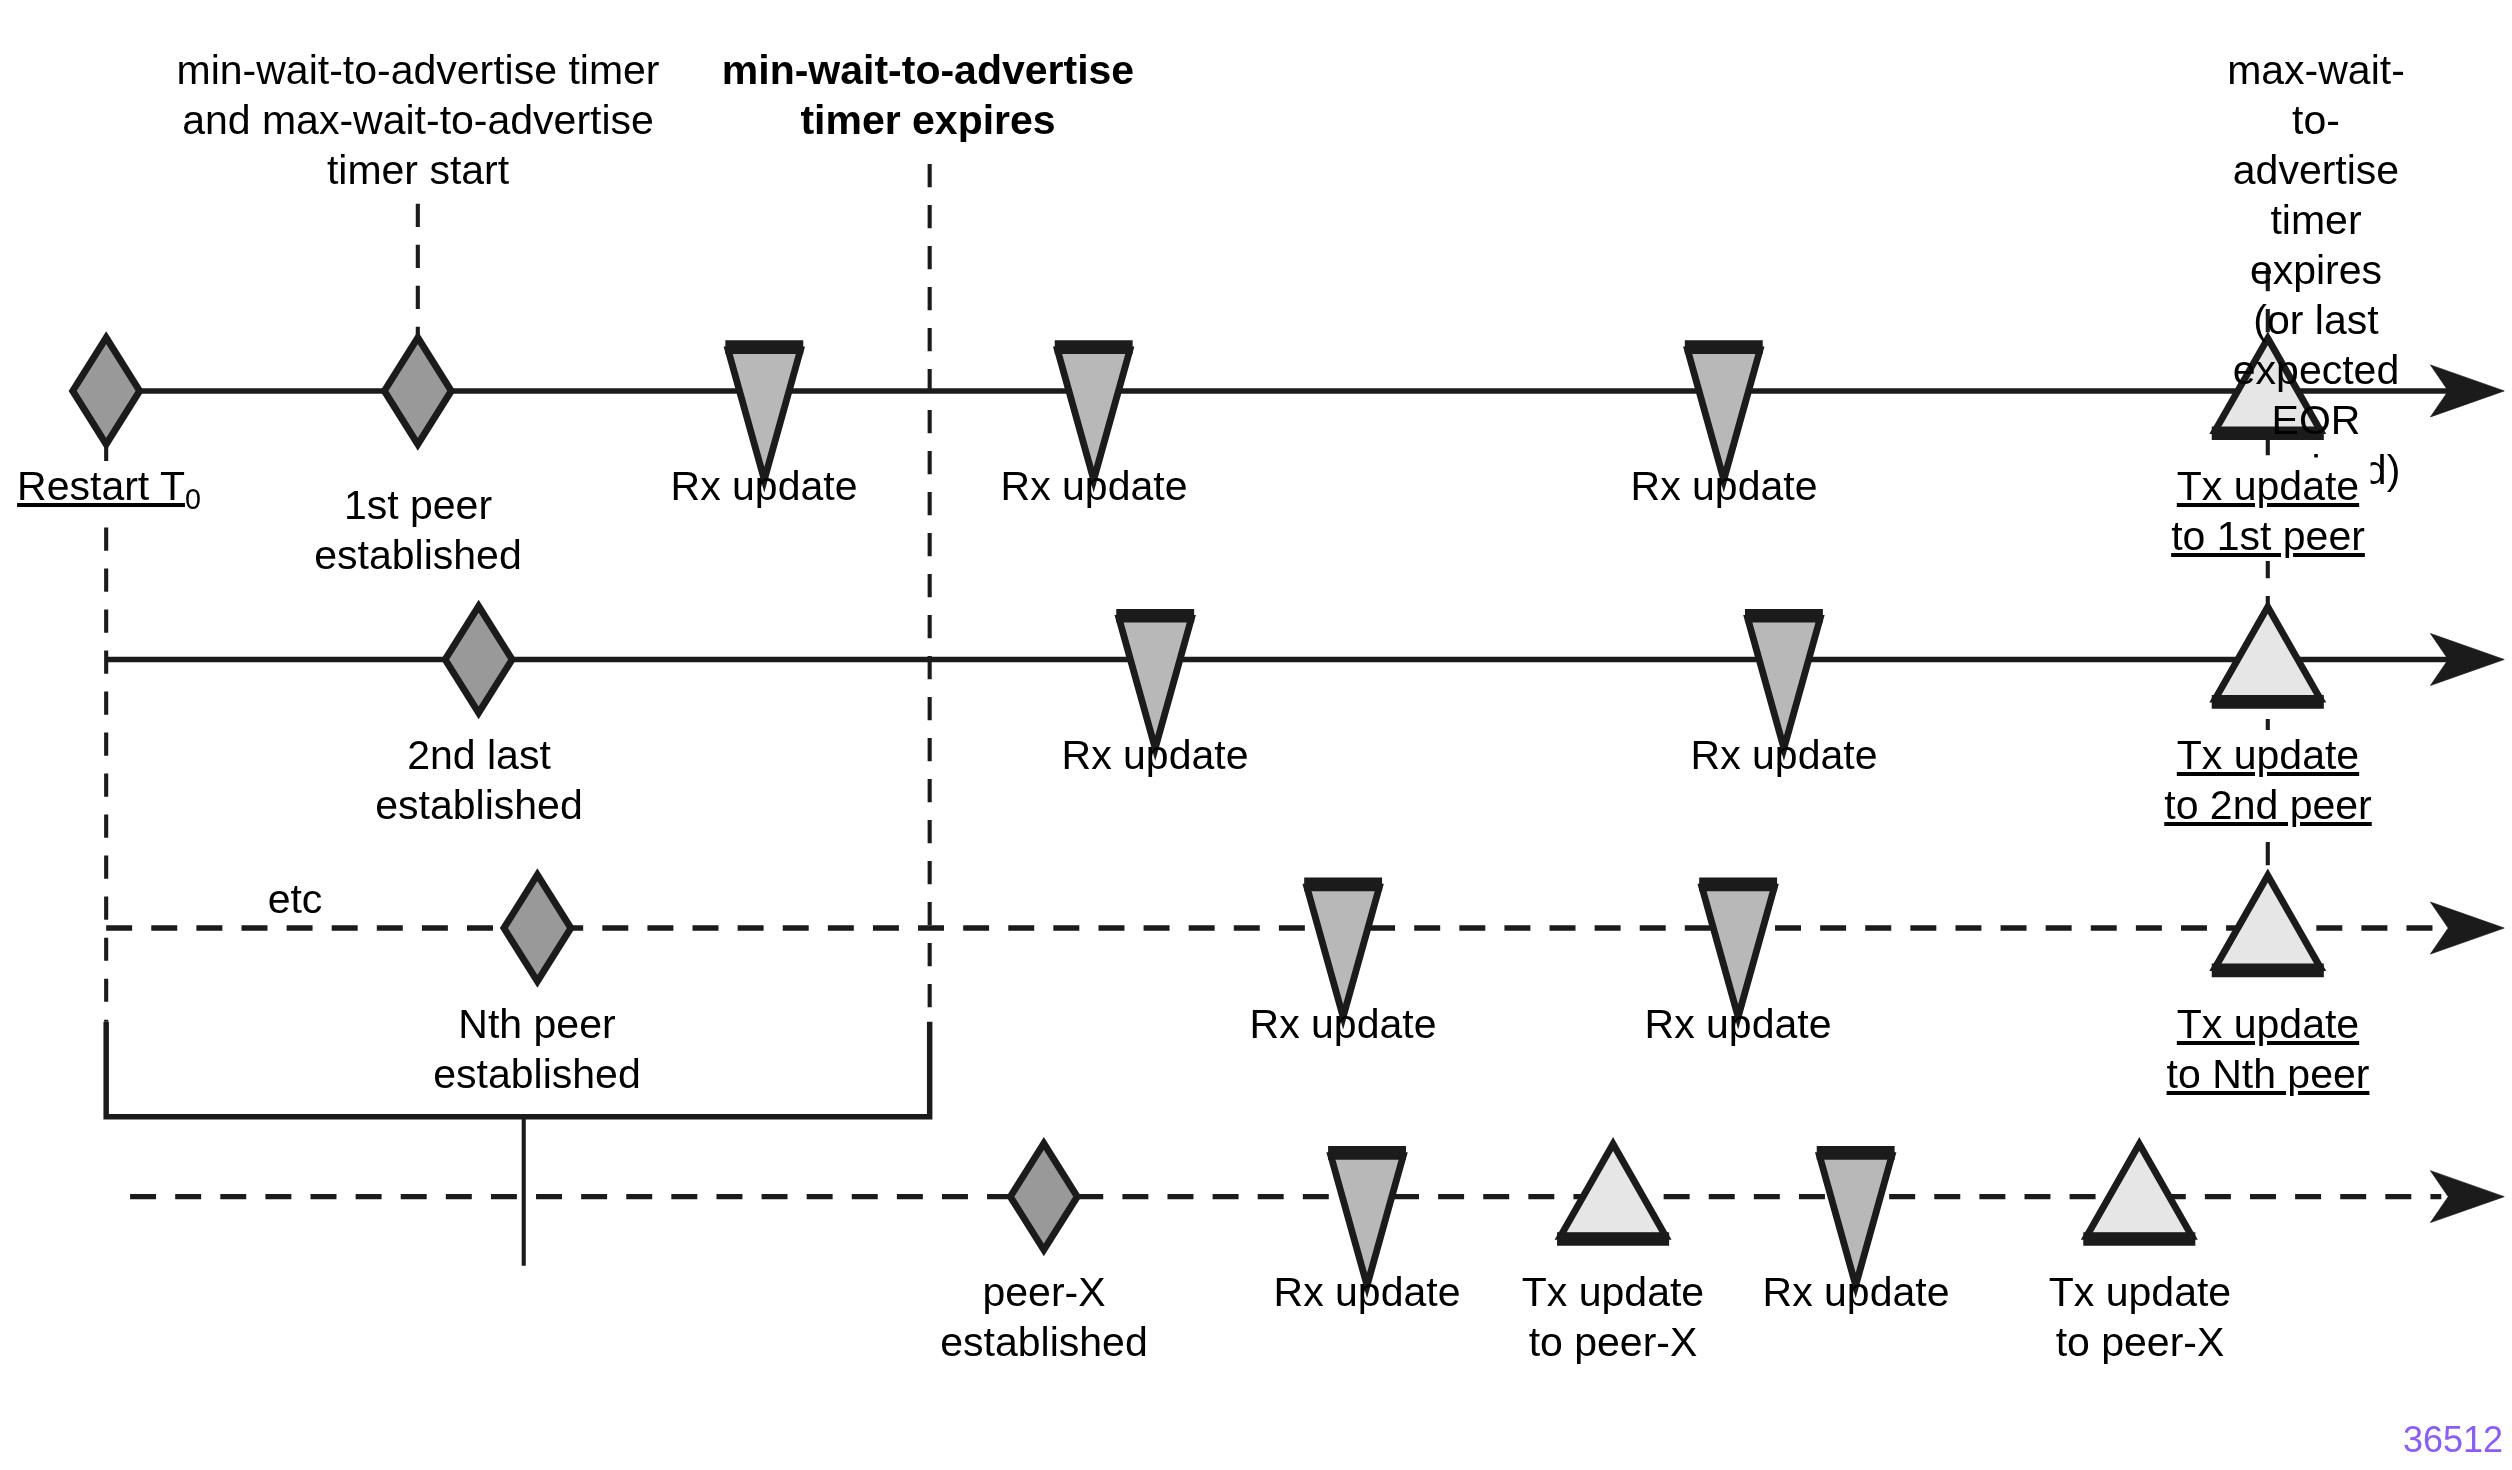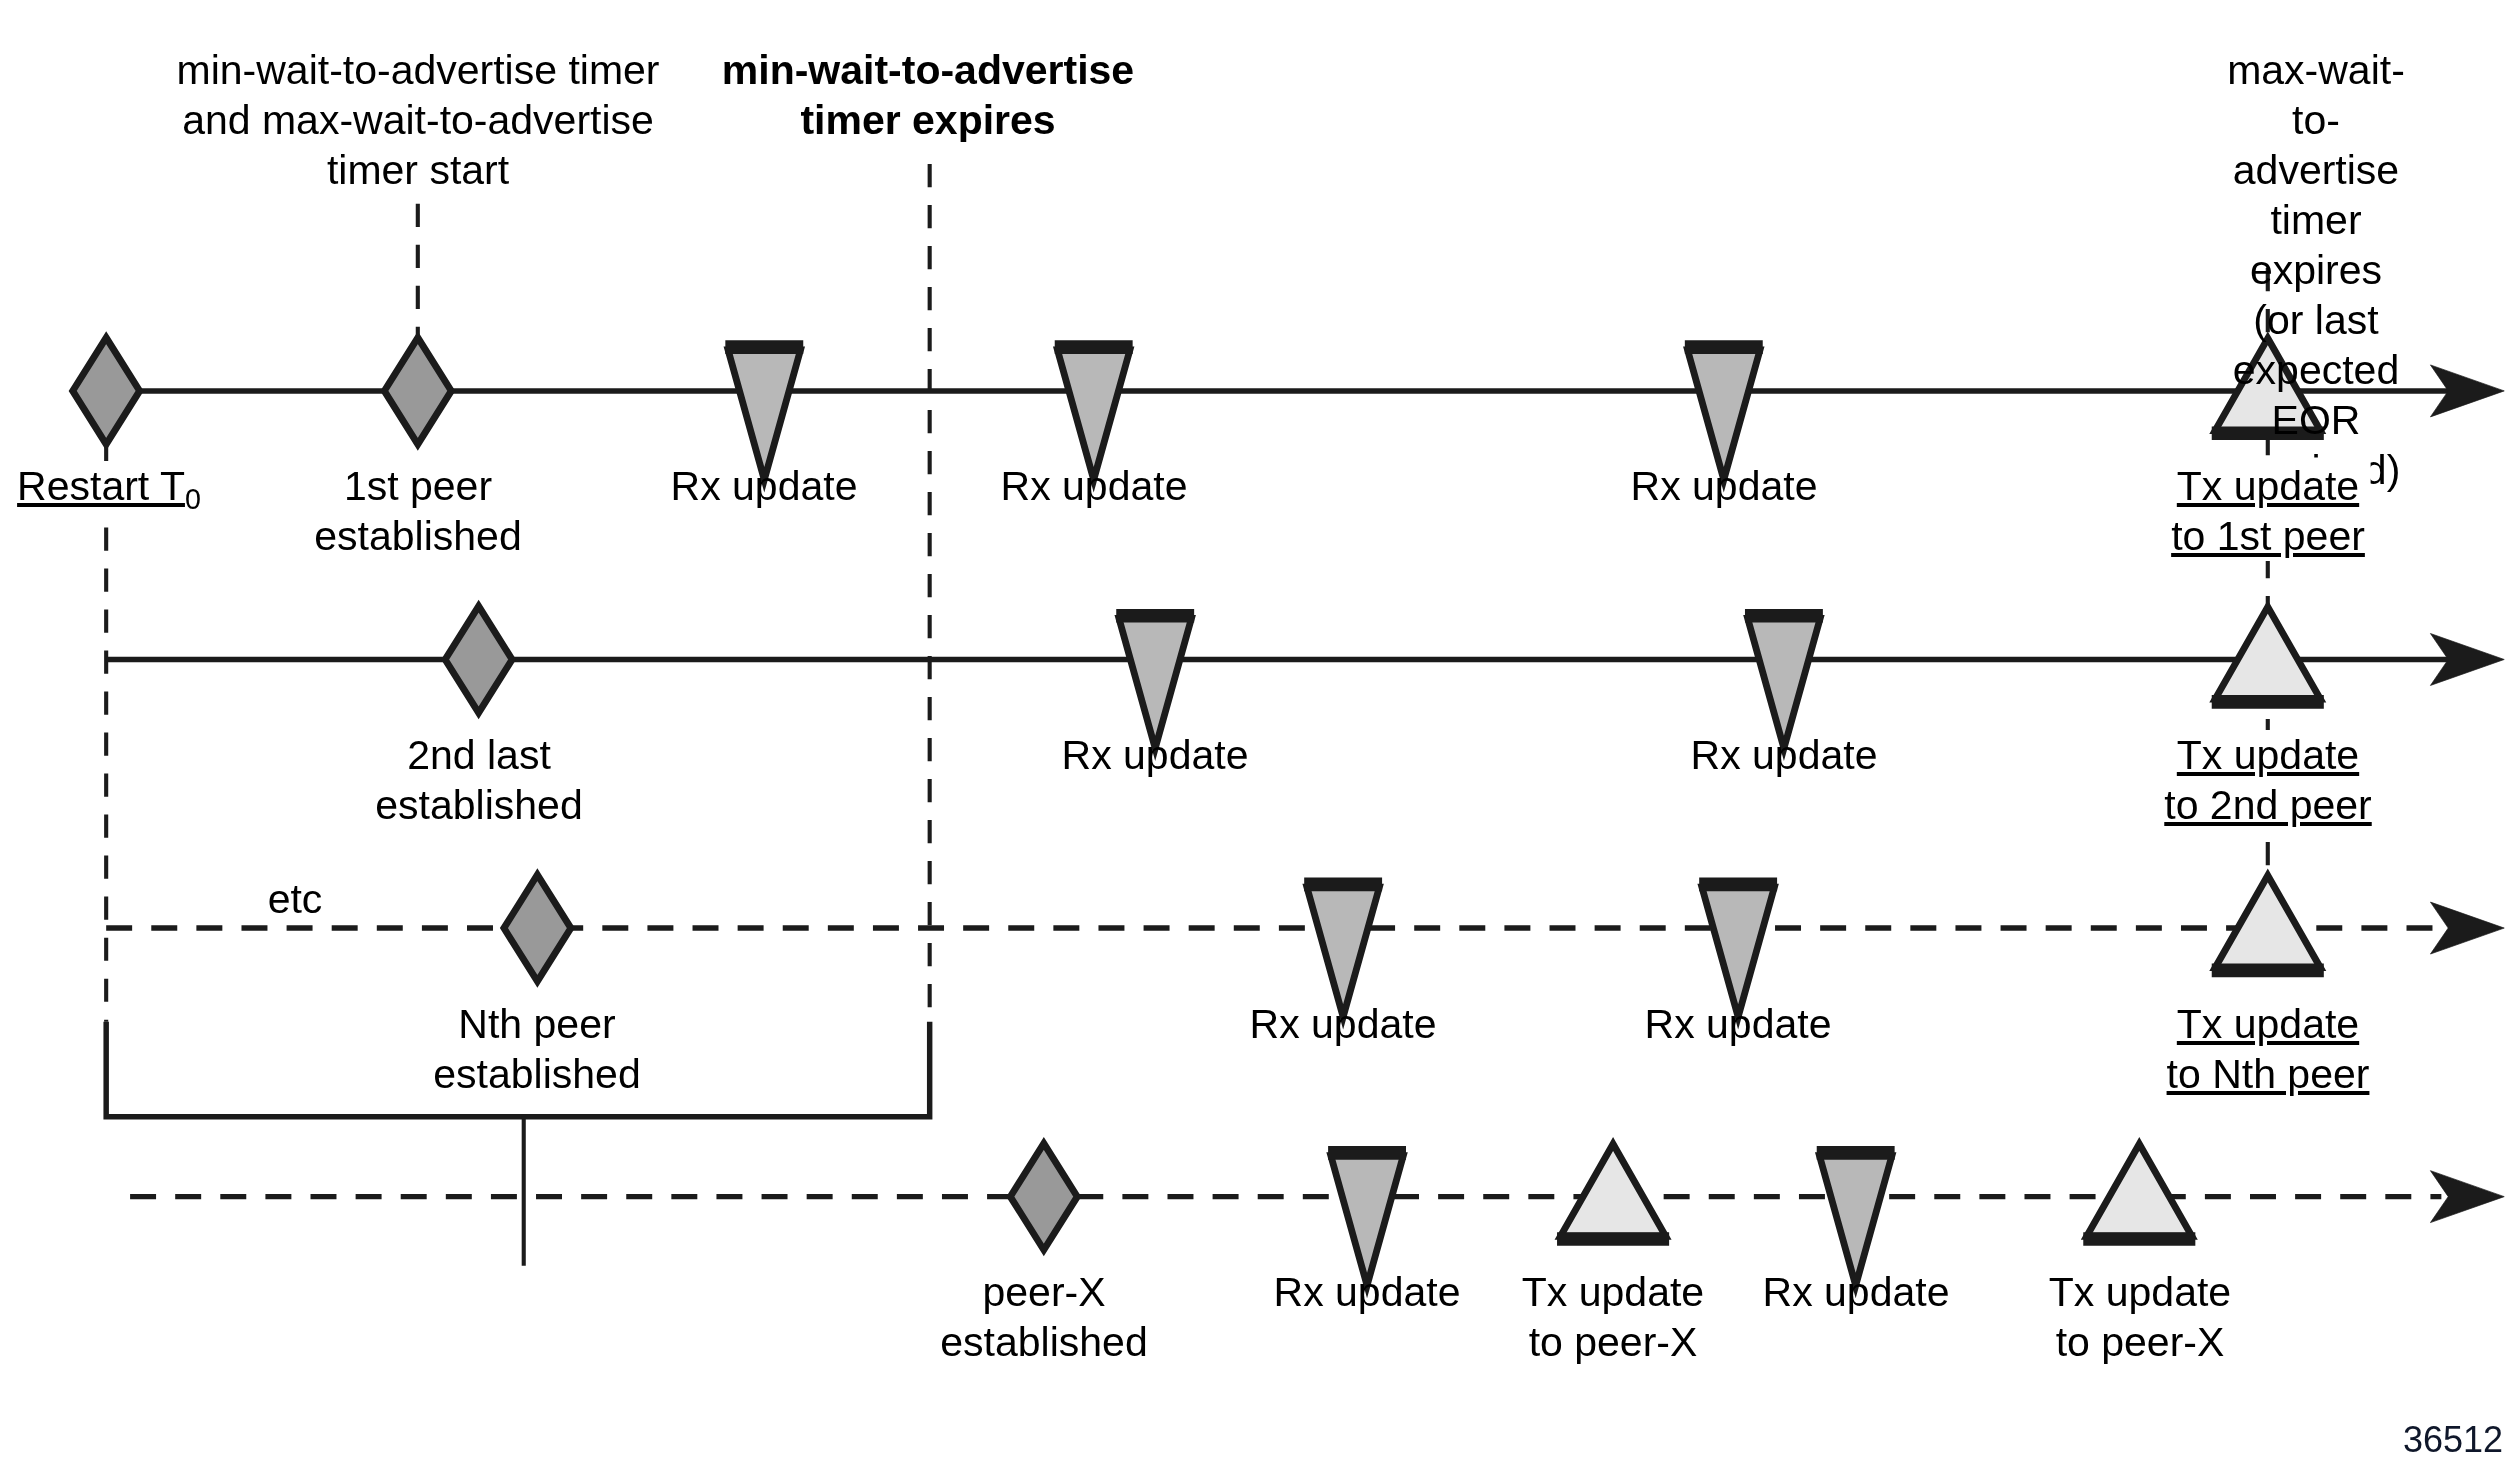--- a/index.html
+++ b/index.html
@@ -42,21 +42,21 @@
     line-height: 50px;
     white-space: pre-line;
     color: #000000;
   }
   .bg { background: #ffffff; padding: 0 5.5px; text-decoration: underline; }
   .fignum {
     position: absolute;
     transform: translateX(-100%);
     font-size: 36px;
     line-height: 38px;
-    color: #0f172a;
+    color: #8b5cf6;
   }
   sub.t0 { font-size: 70%; line-height: 0; }
 </style>
 </head>
 <body>
 
 <div id="stage">
 
   <svg id="diagram-svg" viewBox="0 0 3675 2151" xmlns="http://www.w3.org/2000/svg">
 
@@ -122,21 +122,21 @@
 and max-wait-to-advertise
 timer start</div>
   <div class="lbl" style="left:928px; top:45px;font-weight:bold;">min-wait-to-advertise
 timer expires</div>
   <div class="lbl" style="left:2268px; top:45px;margin-left:48px;">max-wait-to-advertise
 timer expires
 (or last expected
 EOR received)</div>
 
   <div class="lbl bg" style="left:109px; top:461px;"><span>Restart T</span><sub class="t0">0</sub></div>
-  <div class="lbl" style="left:418px; top:461px;">1st peer
+  <div class="lbl" style="left:418px; top:480px;">1st peer
 established</div>
   <div class="lbl" style="left:764px; top:461px;">Rx update</div>
   <div class="lbl" style="left:1094px; top:461px;">Rx update</div>
   <div class="lbl" style="left:1724px; top:461px;">Rx update</div>
   <div class="lbl bg" style="left:2268px; top:461px;">Tx update
 to 1st peer</div>
 
   <div class="lbl" style="left:479px; top:730px;">2nd last
 established</div>
   <div class="lbl" style="left:1155px; top:730px;">Rx update</div>

